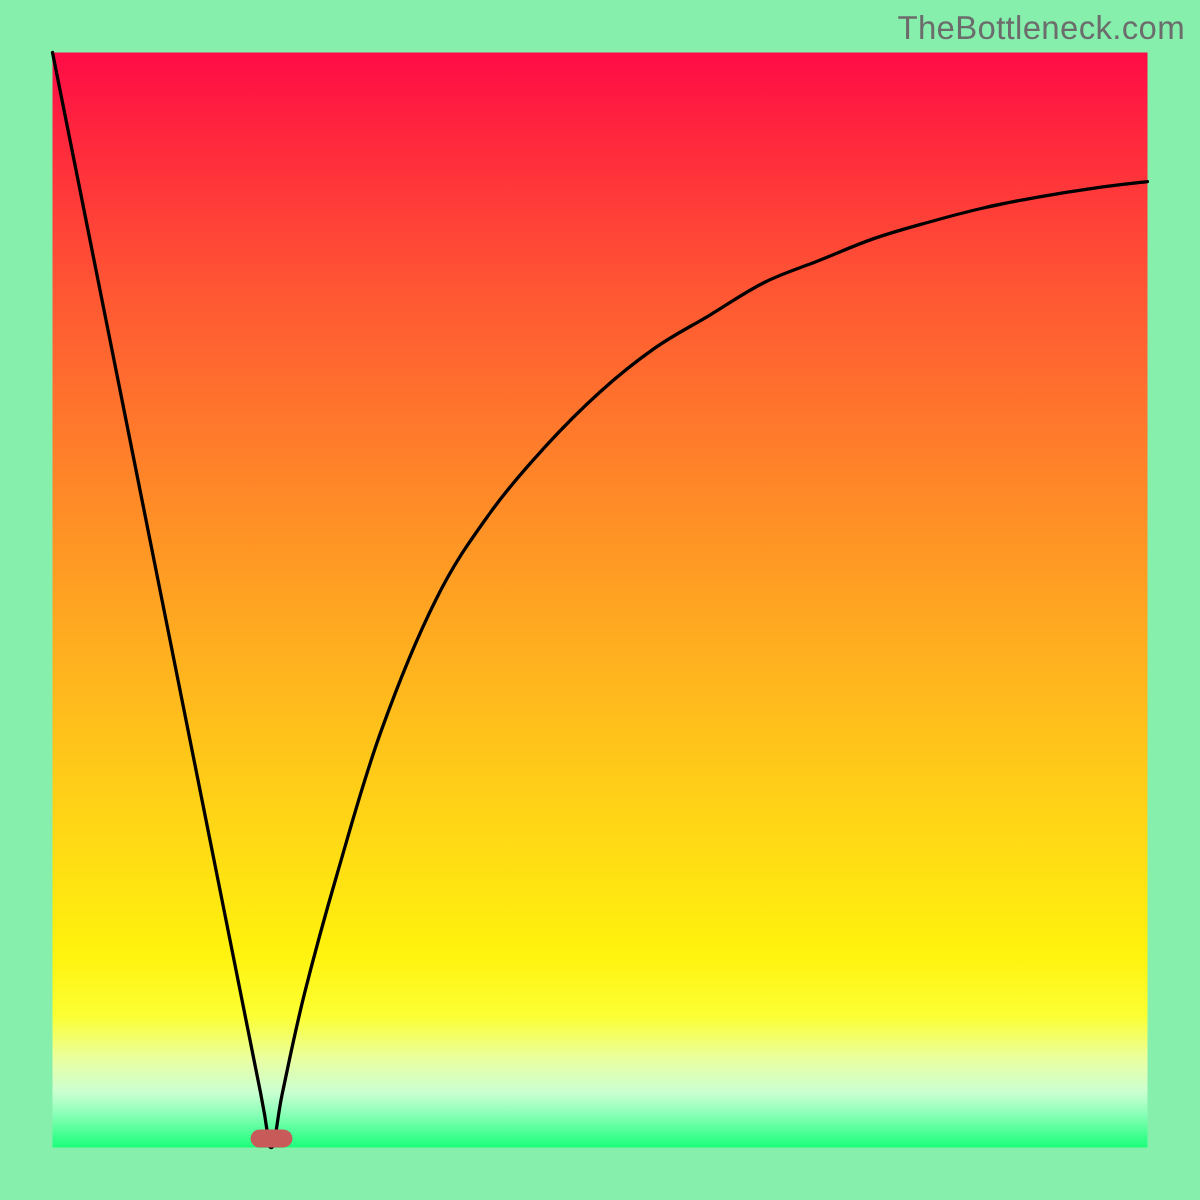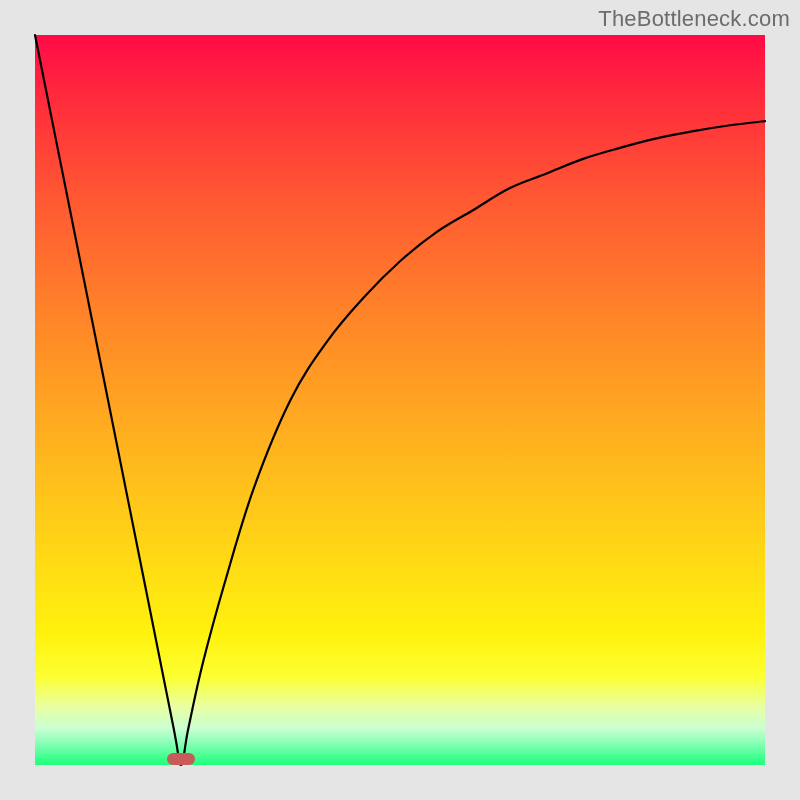--- a/index.html
+++ b/index.html
@@ -8,21 +8,21 @@
     width: 800px;
     height: 800px;
     background: #000;
     overflow: hidden;
     font-family: Arial, Helvetica, sans-serif;
   }
   .frame {
     position: relative;
     width: 800px;
     height: 800px;
-    background: #e5e5e5;
+    background: #86efac;
   }
   .plot-area {
     position: absolute;
     left: 35px;
     top: 35px;
     width: 730px;
     height: 730px;
     background: linear-gradient(to bottom,
       #ff0b46 0%,
       #ff2c3c 9%,

